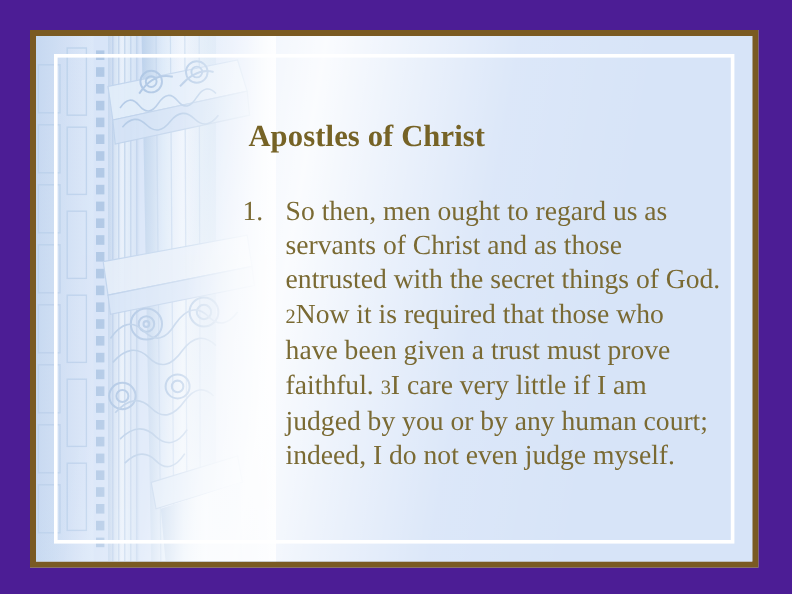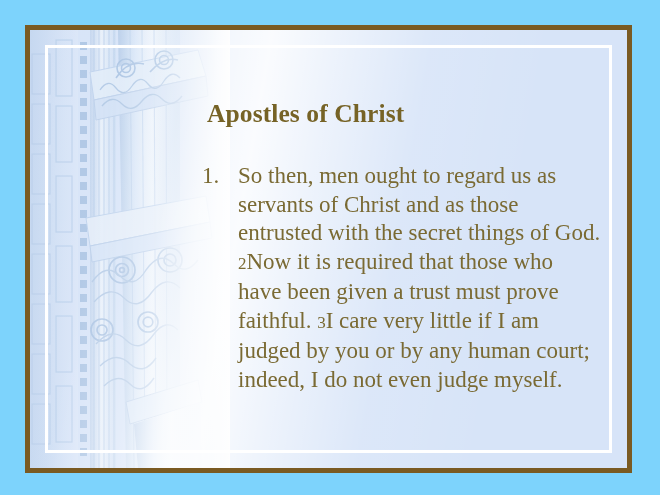--- a/index.html
+++ b/index.html
@@ -13,21 +13,21 @@
     overflow: hidden;
     font-family: "Liberation Serif", "DejaVu Serif", serif;
   }
 
   
   #slide-page {
     position: absolute;
     left: 0; top: 0;
     width: 660px;
     height: 495px;
-    background: #7dd3fc;
+    background: #4c1d95;
   }
 
   
   #slide-frame {
     position: absolute;
     left: 25px;
     top: 25px;
     width: 607px;
     height: 448px;
     box-sizing: border-box;

